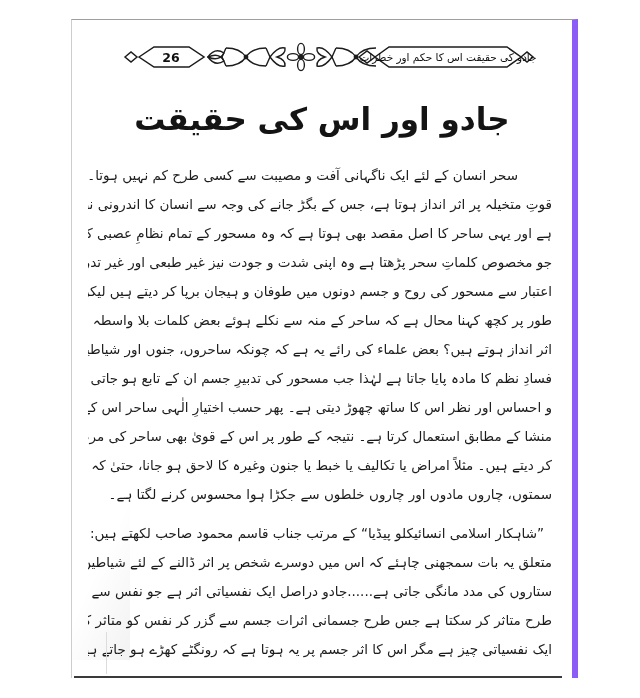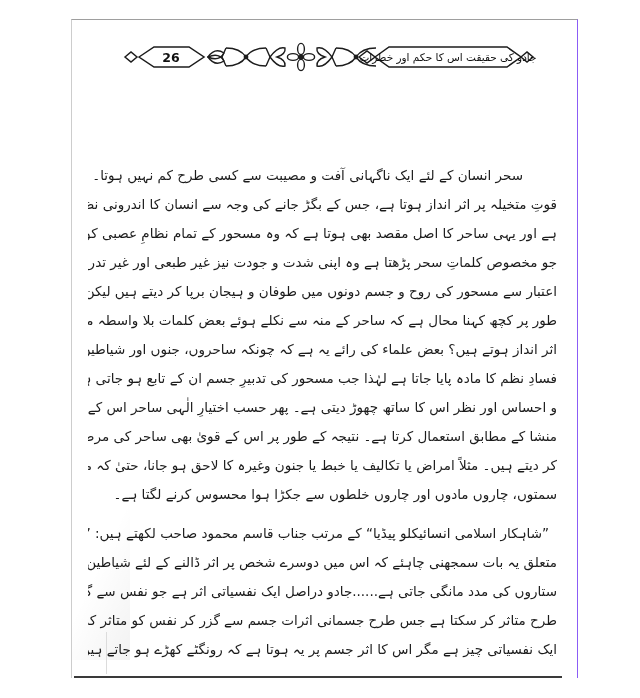--- a/index.html
+++ b/index.html
@@ -11,21 +11,21 @@
   }
   .stage { position: relative; width: 640px; height: 698px; }
 
   .page {
     position: absolute;
     left: 71px; top: 19px;
     width: 507px; height: 659px;
     background: #ffffff;
     border-top: 1px solid #9e9e9e;
     border-left: 1px solid #cdcdcd;
-    border-right: 1px solid #8b5cf6;
+    border-right: 6px solid #8b5cf6;
     box-sizing: border-box;
   }
 
   .header-svg {
     position: absolute;
     left: 0; top: 20px;
     width: 507px; height: 36px;
   }
 
   .heading {
@@ -131,20 +131,21 @@
       </g>
 
       <g stroke="#1c1c1c" stroke-width="1.5" fill="none">
         <path d="M287,17 l8,-6 8,6 -8,6 z" fill="#ffffff"></path>
         <path d="M303,17 L317,7 L435,7 L449,17 L435,27 L317,27 Z" fill="#ffffff"></path>
         <path d="M449,17 l6,-5 6,5 -6,5 z"></path>
       </g>
       <text x="376" y="21" text-anchor="middle" direction="rtl" font-family="DejaVu Sans, sans-serif" font-size="10.5" fill="#111">جادو کی حقیقت اس کا حکم اور خطرات</text>
     </svg>
 
+    <h1 class="heading">جادو اور اس کی حقیقت</h1>
 
     <div class="body-text">
       <div class="para">
         <div class="line indent-lg">سحر انسان کے لئے ایک ناگہانی آفت و مصیبت سے کسی طرح کم نہیں ہوتا۔ یہ بیشتر انسان کی</div>
         <div class="line">قوتِ متخیلہ پر اثر انداز ہوتا ہے، جس کے بگڑ جانے کی وجہ سے انسان کا اندرونی نظام مختل ہو جاتا</div>
         <div class="line">ہے اور یہی ساحر کا اصل مقصد بھی ہوتا ہے کہ وہ مسحور کے تمام نظامِ عصبی کو مختل کر کے چھوڑے۔ ساحر</div>
         <div class="line">جو مخصوص کلماتِ سحر پڑھتا ہے وہ اپنی شدت و جودت نیز غیر طبعی اور غیر تدریجی قوت کے</div>
         <div class="line">اعتبار سے مسحور کی روح و جسم دونوں میں طوفان و ہیجان برپا کر دیتے ہیں لیکن اس بارے میں یقینی</div>
         <div class="line">طور پر کچھ کہنا محال ہے کہ ساحر کے منہ سے نکلے ہوئے بعض کلمات بلا واسطہ مسحور کے جسم پر کس طرح</div>
         <div class="line">اثر انداز ہوتے ہیں؟ بعض علماء کی رائے یہ ہے کہ چونکہ ساحروں، جنوں اور شیاطین کی جبلت میں</div>

